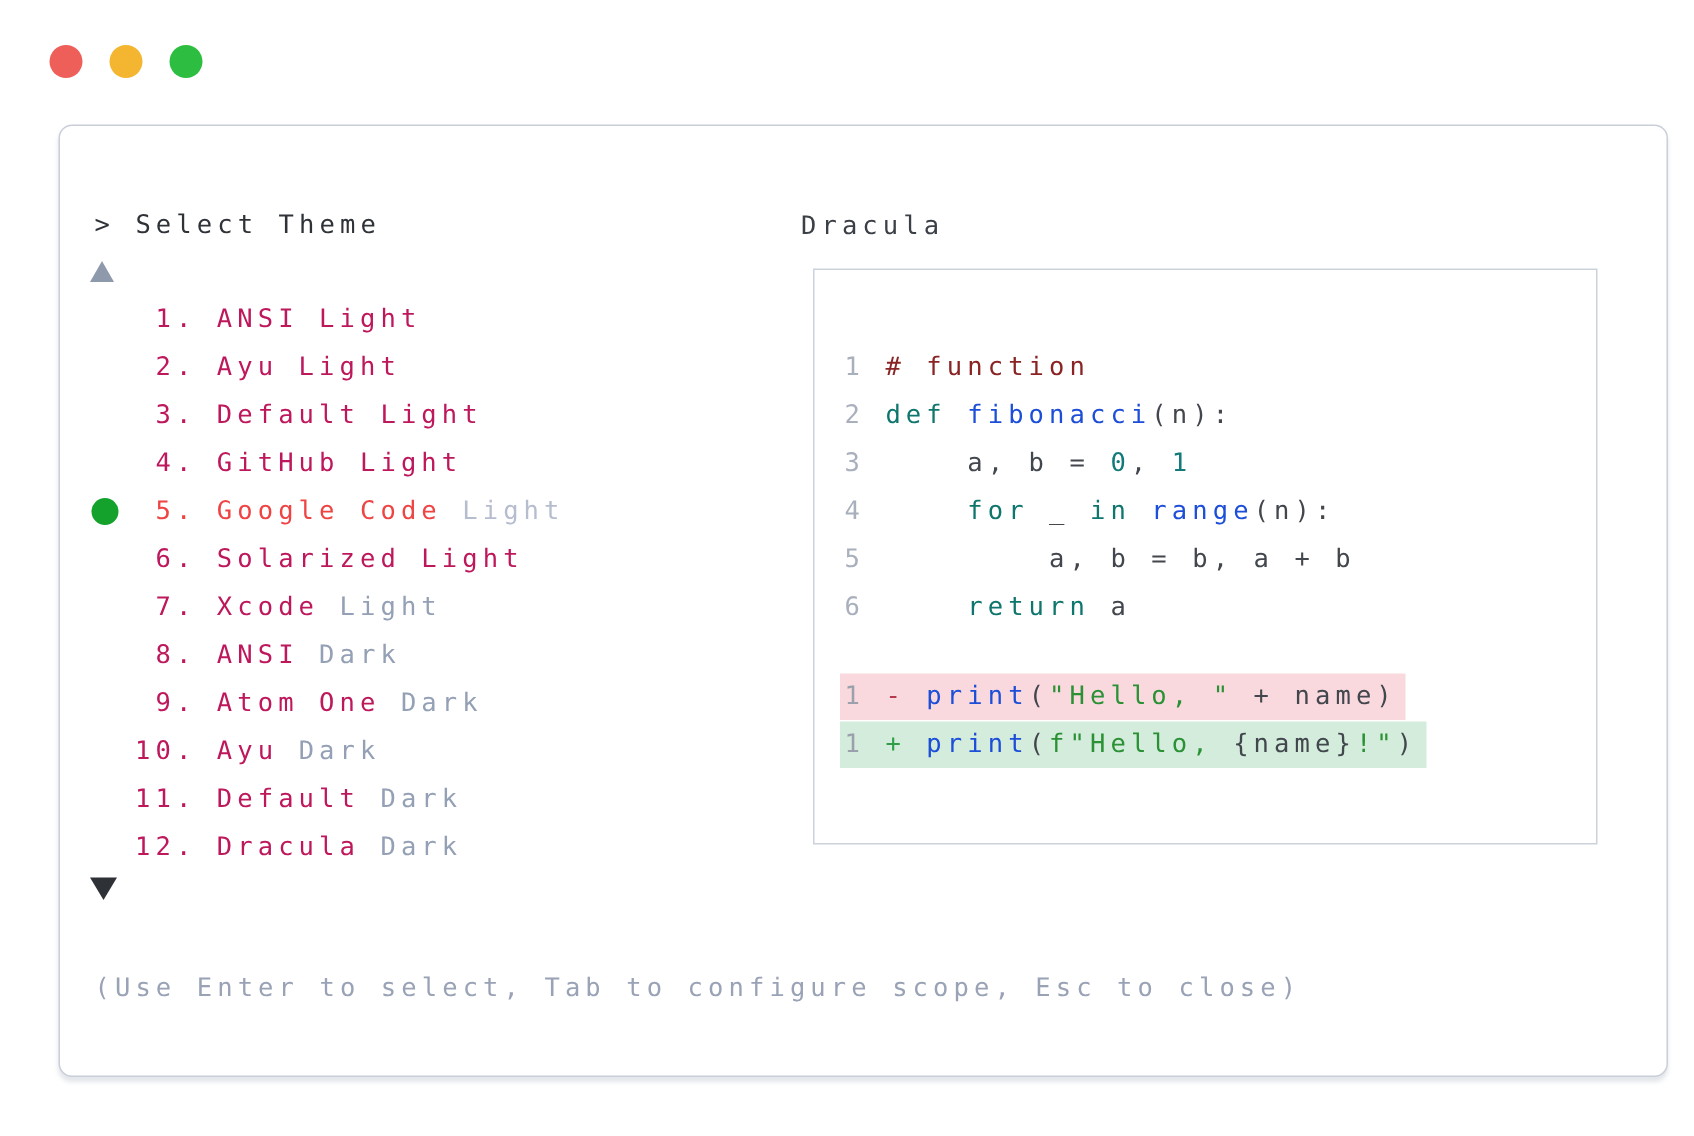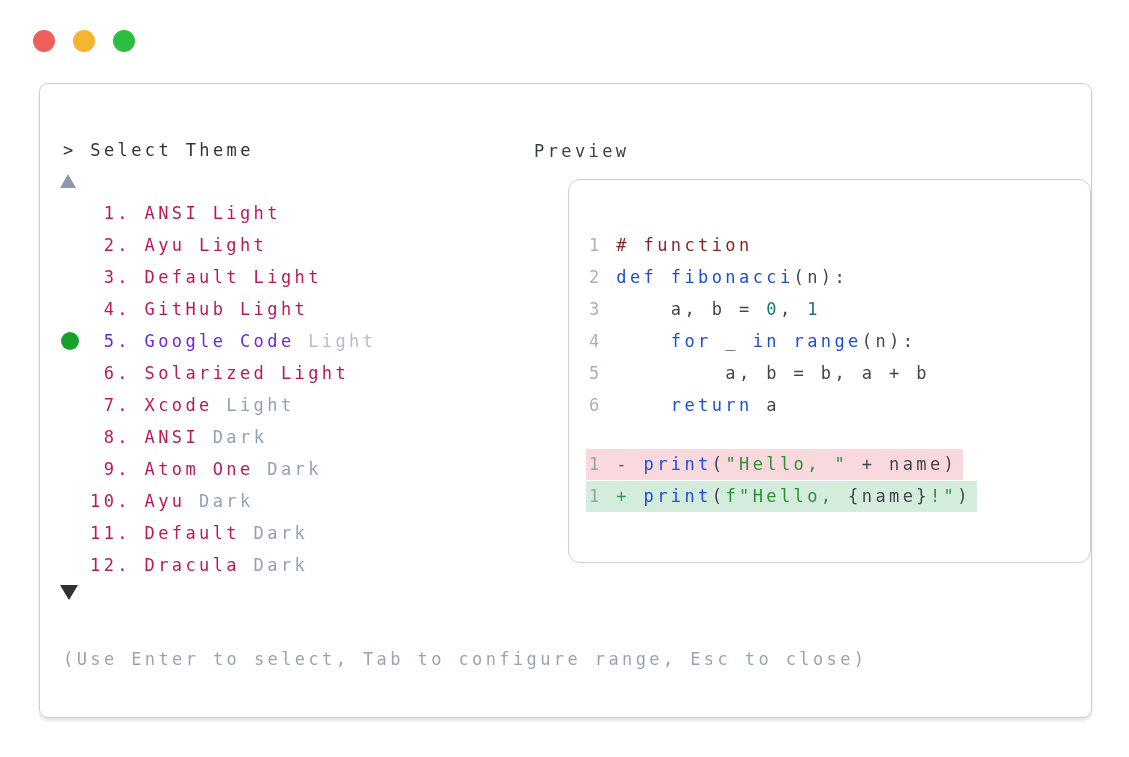--- a/index.html
+++ b/index.html
@@ -10,56 +10,56 @@
 
   
   .traffic{position:absolute;top:30px;left:33px;display:flex;gap:18px;}
   .dot{width:22px;height:22px;border-radius:50%;}
   .dot.red{background:#ef5f5a;}
   .dot.yellow{background:#f4b630;}
   .dot.green{background:#2dbe41;}
 
   .panel{position:absolute;left:39px;top:83px;width:1051px;height:633px;
          background:#ffffff;border:1.5px solid #c9ced9;border-radius:9px;
-         box-shadow:0 3px 3px rgba(176,183,196,0.35);}
+         box-shadow:0 3px 3px rgba(176,183,196,0.35);padding-left:20px;}
 
   
   .prompt{position:absolute;left:23px;top:50px;color:#2f3338;}
   .arrow-up{position:absolute;left:20px;top:90px;width:0;height:0;
             border-left:8.5px solid transparent;border-right:8.5px solid transparent;
             border-bottom:14px solid #8e99ab;}
   .arrow-down{position:absolute;left:20px;top:501px;width:0;height:0;
             border-left:9px solid transparent;border-right:9px solid transparent;
             border-top:15px solid #2e3136;}
   .theme-list{position:absolute;left:50px;top:113px;}
   .lrow{height:32px;}
   .lmain{color:#be185d;}
-  .sel{color:#6d28d9;}
+  .sel{color:#ef4444;}
   .muted{color:#94a0b5;}
   .mutedf{color:#b6bdce;}
   .bullet{position:absolute;left:21px;top:248px;width:18px;height:18px;
           border-radius:50%;background:#14a22c;}
   .help{position:absolute;left:23px;top:559px;color:#9aa3b6;}
 
   
   .preview-label{position:absolute;left:494px;top:51px;color:#3b3f46;}
-  .preview-box{position:absolute;left:528px;top:95px;width:521px;height:382px;
-               background:#ffffff;border:1.5px solid #ccd2dc;border-radius:12px;}
+  .preview-box{position:absolute;left:502px;top:95px;width:521px;height:382px;
+               background:#ffffff;border:1.5px solid #ccd2dc;border-radius:0;}
   .code{position:absolute;left:20px;top:49px;}
   .cline{height:32px;}
   .cline.gap{height:27px;}
   .hl{display:inline-block;line-height:31px;padding:0 6px 0 3px;margin-left:-3px;}
   .hl.removed{background:#f9d9de;}
   .hl.added{background:#d3ecdb;}
 
   .tk-num{color:#a9b0bd;}
   .tk-dnum{color:#9aa1ac;}
   .tk-pl{color:#42464d;}
   .tk-cm{color:#8a2424;}
-  .tk-kw{color:#1d4ed8;text-align:center;}
+  .tk-kw{color:#0f766e;text-align:center;}
   .tk-fn{color:#1d4ed8;}
   .tk-lit{color:#137a7a;}
   .tk-str{color:#2a9134;}
   .tk-minus{color:#b43a4c;}
   .tk-plus{color:#2e9e48;}
 </style>
 </head>
 <body>
 
 <div class="traffic">
@@ -73,21 +73,21 @@
   <div class="prompt mono">&gt; Select Theme</div>
 
   <div class="arrow-up"></div>
 
   <div class="theme-list mono"><div class="lrow"><span class="lmain"> 1. ANSI Light</span></div><div class="lrow"><span class="lmain"> 2. Ayu Light</span></div><div class="lrow"><span class="lmain"> 3. Default Light</span></div><div class="lrow"><span class="lmain"> 4. GitHub Light</span></div><div class="lrow"><span class="sel"> 5. Google Code</span><span class="mutedf"> Light</span></div><div class="lrow"><span class="lmain"> 6. Solarized Light</span></div><div class="lrow"><span class="lmain"> 7. Xcode</span><span class="muted"> Light</span></div><div class="lrow"><span class="lmain"> 8. ANSI</span><span class="muted"> Dark</span></div><div class="lrow"><span class="lmain"> 9. Atom One</span><span class="muted"> Dark</span></div><div class="lrow"><span class="lmain">10. Ayu</span><span class="muted"> Dark</span></div><div class="lrow"><span class="lmain">11. Default</span><span class="muted"> Dark</span></div><div class="lrow"><span class="lmain">12. Dracula</span><span class="muted"> Dark</span></div></div>
 
   <div class="bullet"></div>
 
   <div class="arrow-down"></div>
 
-  <div class="help mono">(Use Enter to select, Tab to configure range, Esc to close)</div>
+  <div class="help mono">(Use Enter to select, Tab to configure scope, Esc to close)</div>
 
-  <div class="preview-label mono">Preview</div>
+  <div class="preview-label mono">Dracula</div>
 
   <div class="preview-box">
     <div class="code mono"><div class="cline"><span class="tk-num">1</span><span class="tk-pl"> </span><span class="tk-cm"># function</span></div><div class="cline"><span class="tk-num">2</span><span class="tk-pl"> </span><span class="tk-kw">def</span><span class="tk-pl"> </span><span class="tk-fn">fibonacci</span><span class="tk-pl">(n):</span></div><div class="cline"><span class="tk-num">3</span><span class="tk-pl">     a, b = </span><span class="tk-lit">0</span><span class="tk-pl">, </span><span class="tk-lit">1</span></div><div class="cline"><span class="tk-num">4</span><span class="tk-pl">     </span><span class="tk-kw">for</span><span class="tk-pl"> _ </span><span class="tk-kw">in</span><span class="tk-pl"> </span><span class="tk-fn">range</span><span class="tk-pl">(n):</span></div><div class="cline"><span class="tk-num">5</span><span class="tk-pl">         a, b = b, a + b</span></div><div class="cline"><span class="tk-num">6</span><span class="tk-pl">     </span><span class="tk-kw">return</span><span class="tk-pl"> a</span></div><div class="cline gap"></div><div class="cline"><span class="hl removed"><span class="tk-dnum">1</span><span class="tk-pl"> </span><span class="tk-minus">-</span><span class="tk-pl"> </span><span class="tk-fn">print</span><span class="tk-pl">(</span><span class="tk-str">"Hello, "</span><span class="tk-pl"> + name)</span></span></div><div class="cline"><span class="hl added"><span class="tk-dnum">1</span><span class="tk-pl"> </span><span class="tk-plus">+</span><span class="tk-pl"> </span><span class="tk-fn">print</span><span class="tk-pl">(</span><span class="tk-str">f"Hello, </span><span class="tk-pl">{name}</span><span class="tk-str">!"</span><span class="tk-pl">)</span></span></div></div>
   </div>
 
 </div>
 
 </body></html>

